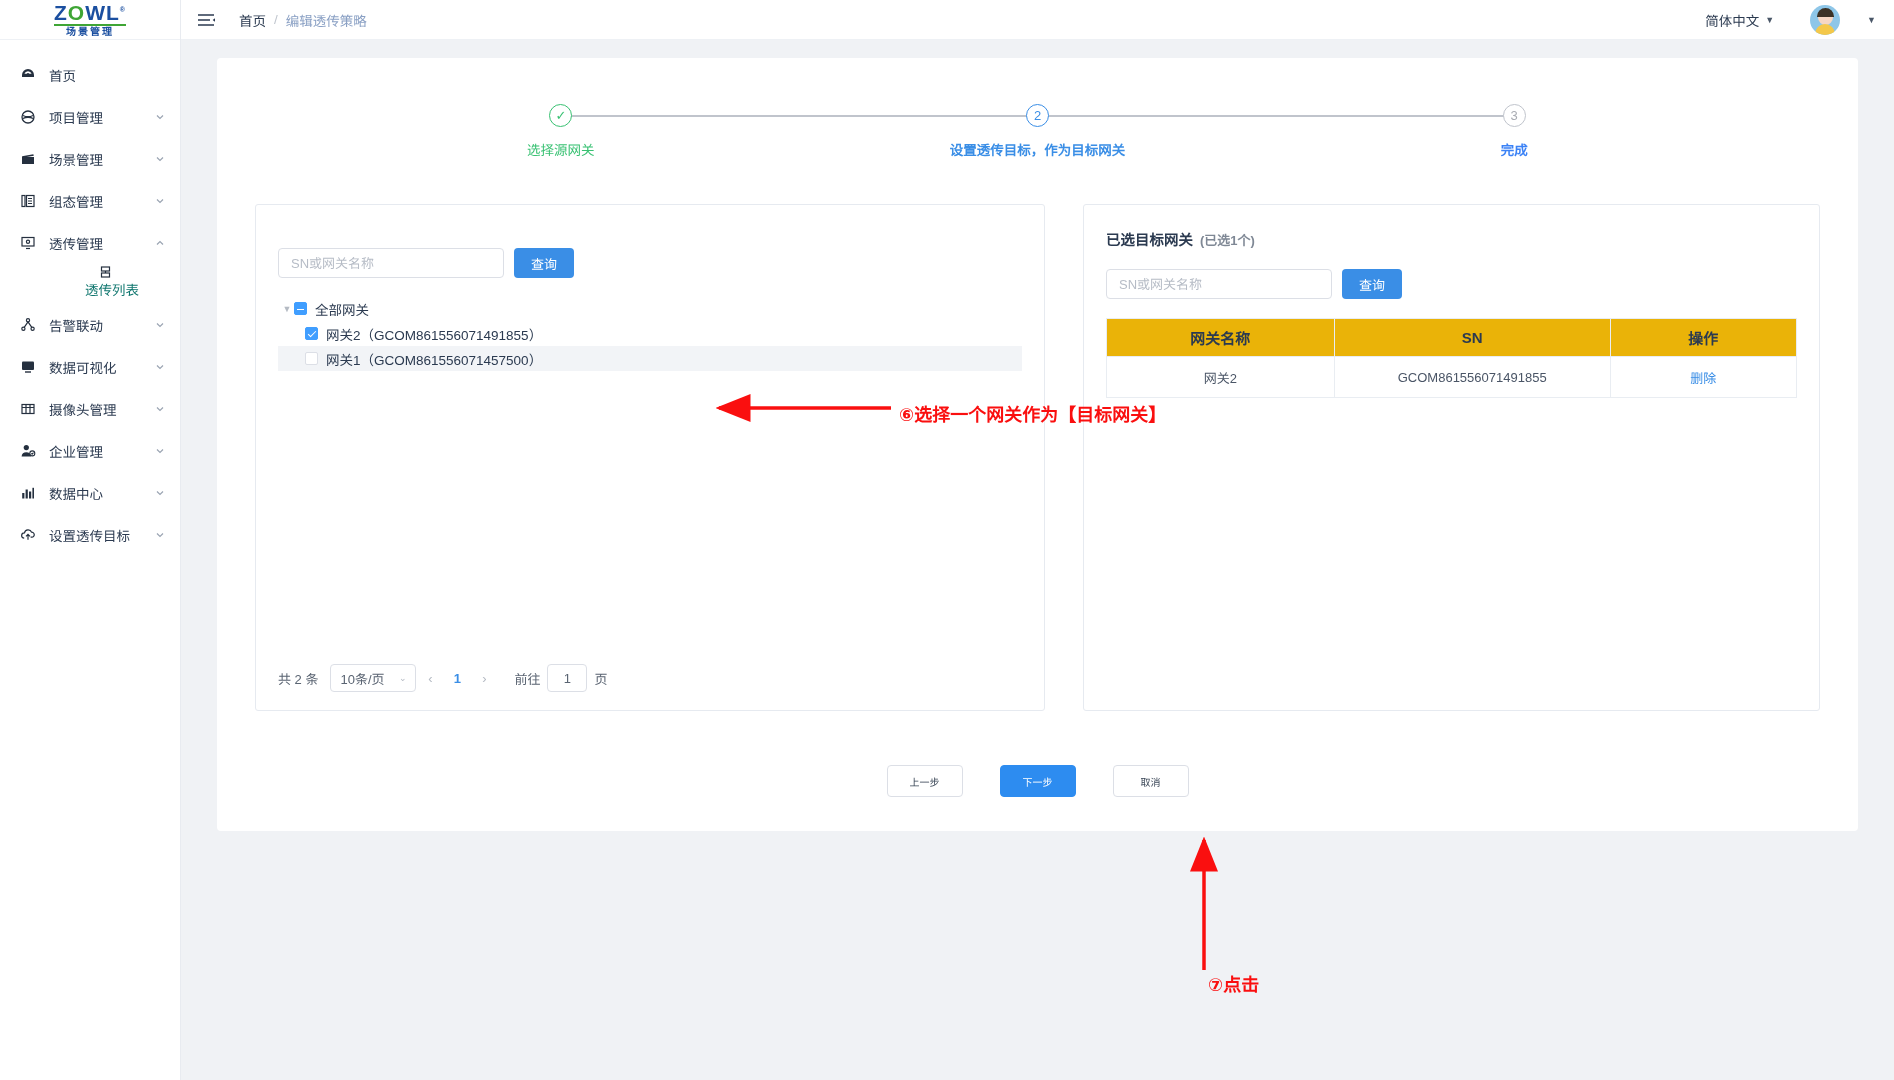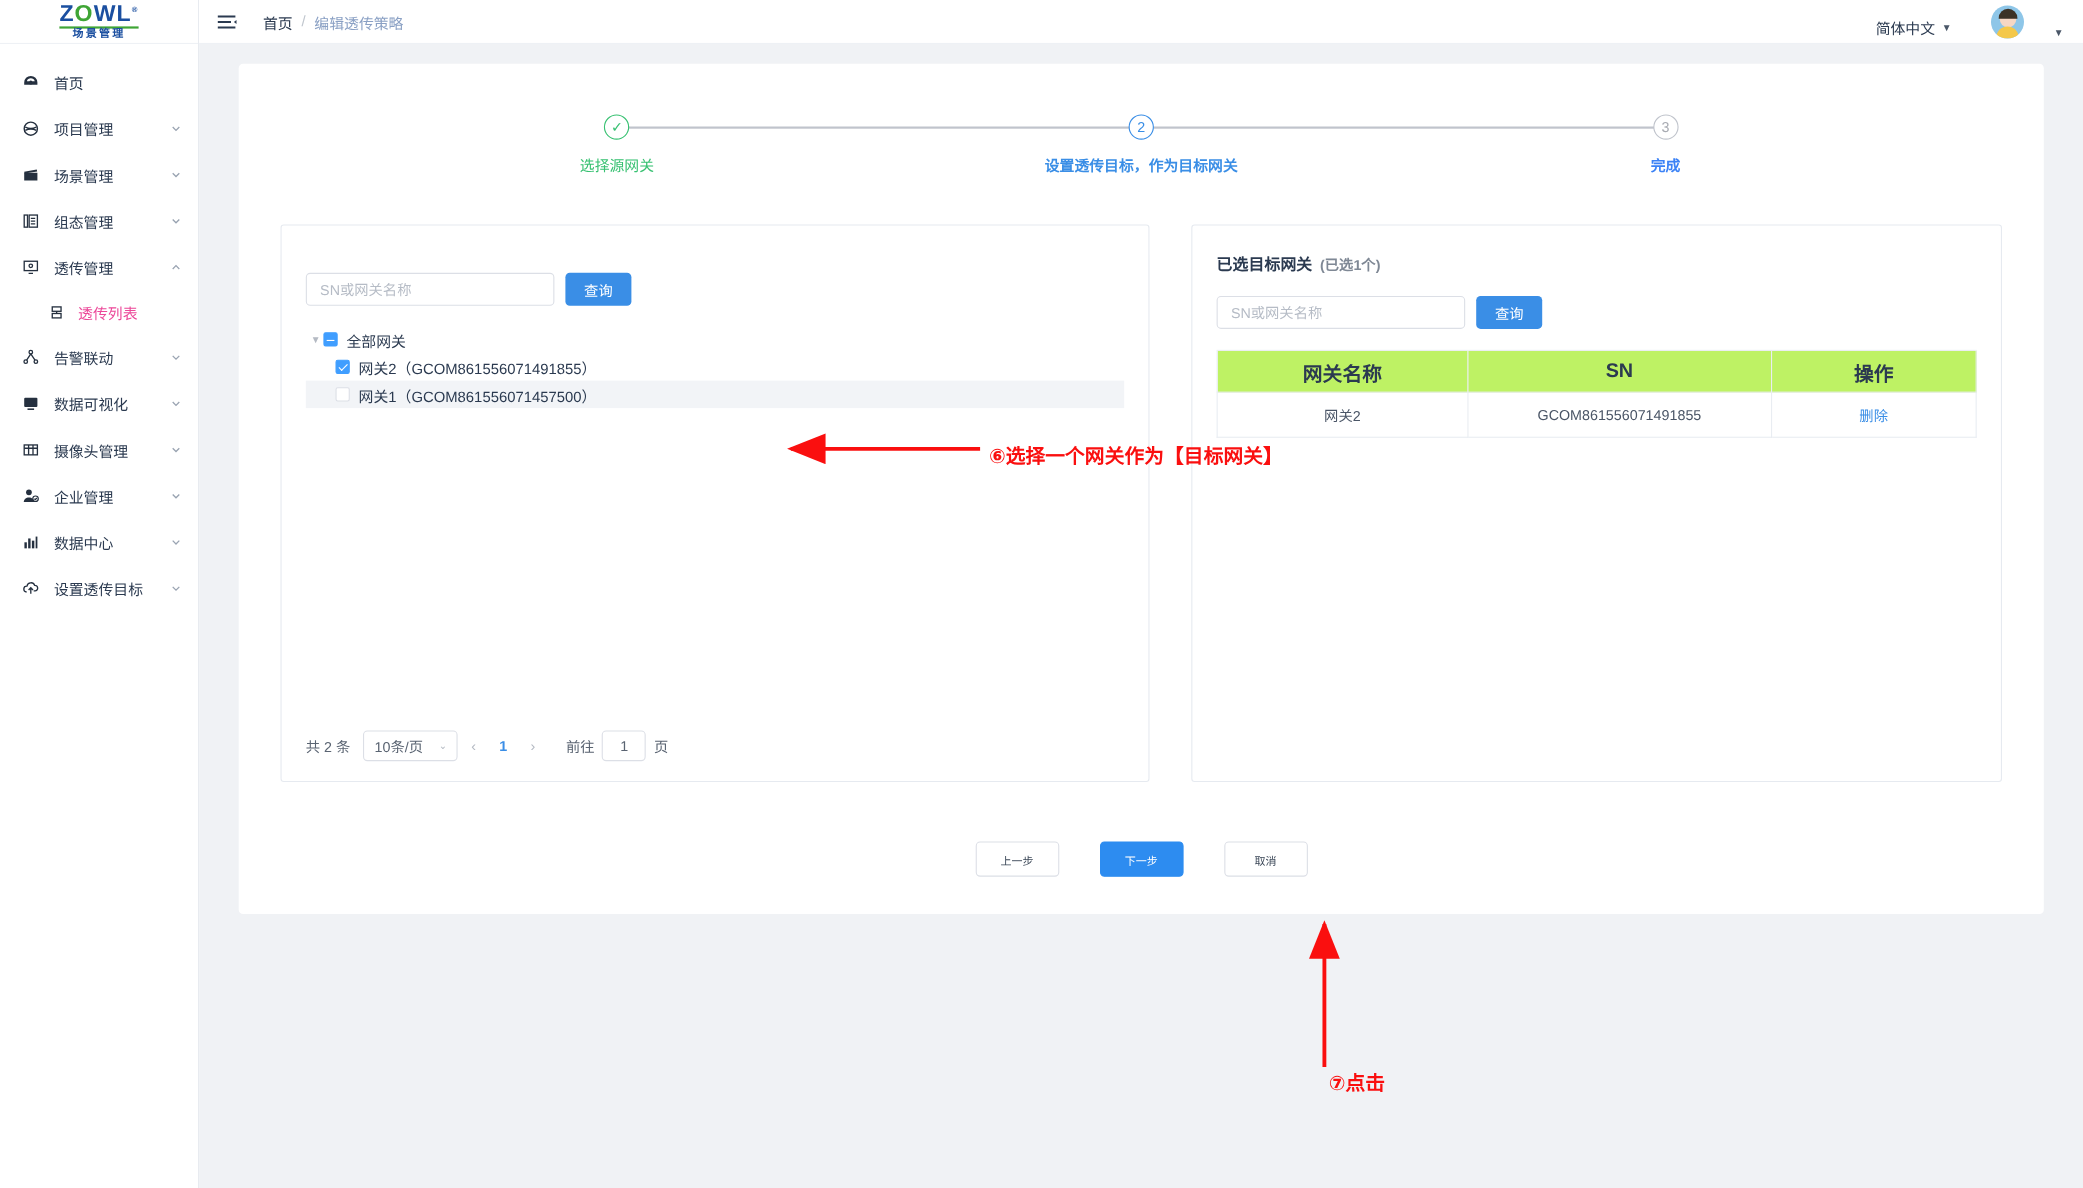--- a/index.html
+++ b/index.html
@@ -37,39 +37,39 @@
     font-size: 13.5px; color: #2b3a50; cursor: pointer; position: relative;
   }
   .menu-item .mi-icon {
     width: 17px; height: 17px; margin-right: 13px; flex: 0 0 17px;
     display: flex; align-items: center; justify-content: center; color: #25303f;
   }
   .menu-item .mi-label { flex: 1 1 auto; white-space: nowrap; }
   .menu-item .mi-arrow { width: 12px; height: 12px; color: #9aa4b2; flex: 0 0 12px; }
   .submenu-item {
     display: flex; align-items: center; height: 40px; padding-left: 44px;
-    font-size: 13.5px; color: #ec4899; cursor: pointer;
+    font-size: 13.5px; color: #0f766e; cursor: pointer; flex-direction: column;
   }
   .submenu-item .mi-icon {
     width: 15px; height: 15px; margin-right: 12px; flex: 0 0 15px;
     display: flex; align-items: center; justify-content: center; color: #25303f;
   }
 
   
   .main { flex: 1 1 auto; display: flex; flex-direction: column; min-width: 0; }
   .topbar {
     height: 40px; flex: 0 0 40px; background: #fff; border-bottom: 1px solid #eef1f5;
     display: flex; align-items: center; padding: 0 18px 0 16px;
   }
   .hamburger { width: 20px; height: 16px; cursor: pointer; color: #2b3a50; margin-right: 22px; }
   .crumbs { display: flex; align-items: center; font-size: 13.5px; }
   .crumb-home { color: #2b3a50; cursor: pointer; }
   .crumb-sep { color: #c0c6ce; margin: 0 8px; }
   .crumb-cur { color: #8aa0c4; }
-  .topbar-right { margin-left: auto; display: flex; align-items: flex-end; gap: 20px; }
+  .topbar-right { margin-left: auto; display: flex; align-items: center; gap: 20px; }
   .lang { font-size: 13.5px; color: #2b3a50; cursor: pointer; display: flex; align-items: center; }
   .lang .caret { margin-left: 6px; font-size: 9px; color: #4a5768; }
   .avatar {
     width: 30px; height: 30px; border-radius: 50%; margin-left: 16px;
     background: #8ec6e8; cursor: pointer; position: relative; overflow: hidden;
     display: flex; align-items: flex-end; justify-content: center;
   }
   .av-head { width: 15px; height: 15px; border-radius: 50%; background: #f6d7c4; position: absolute; top: 5px; left: 7.5px; }
   .av-hair { width: 17px; height: 9px; border-radius: 9px 9px 0 0; background: #3c3226; position: absolute; top: 3.5px; left: 6.5px; }
   .av-body { width: 20px; height: 11px; border-radius: 10px 10px 0 0; background: #f4c84a; position: absolute; bottom: 0; left: 5px; }
@@ -148,21 +148,21 @@
   .pg-goto { margin-left: 16px; }
   .pg-jump {
     width: 40px; height: 28px; border: 1px solid #dcdfe6; border-radius: 4px;
     text-align: center; font-size: 13px; color: #5a6472; margin: 0 7px; outline: none;
     font-family: "Liberation Sans", sans-serif;
   }
 
   
   .tbl { width: 100%; border-collapse: collapse; margin-top: 19px; border: 1px solid #e9edf2; }
   .tbl th {
-    background: #bef264; font-size: 18px; color: #2b3a50; font-weight: bold;
+    background: #eab308; font-size: 15px; color: #2b3a50; font-weight: bold;
     height: 38px; border: 1px solid #e9edf2; border-top: none;
   }
   .tbl td {
     font-size: 13px; color: #4a5566; height: 41px; text-align: center;
     border: 1px solid #e9edf2; background: #fff;
   }
   .tbl .link { color: #3a8ee6; cursor: pointer; }
 
   
   .footer-btns { display: flex; justify-content: center; gap: 37px; margin-top: 54px; }

